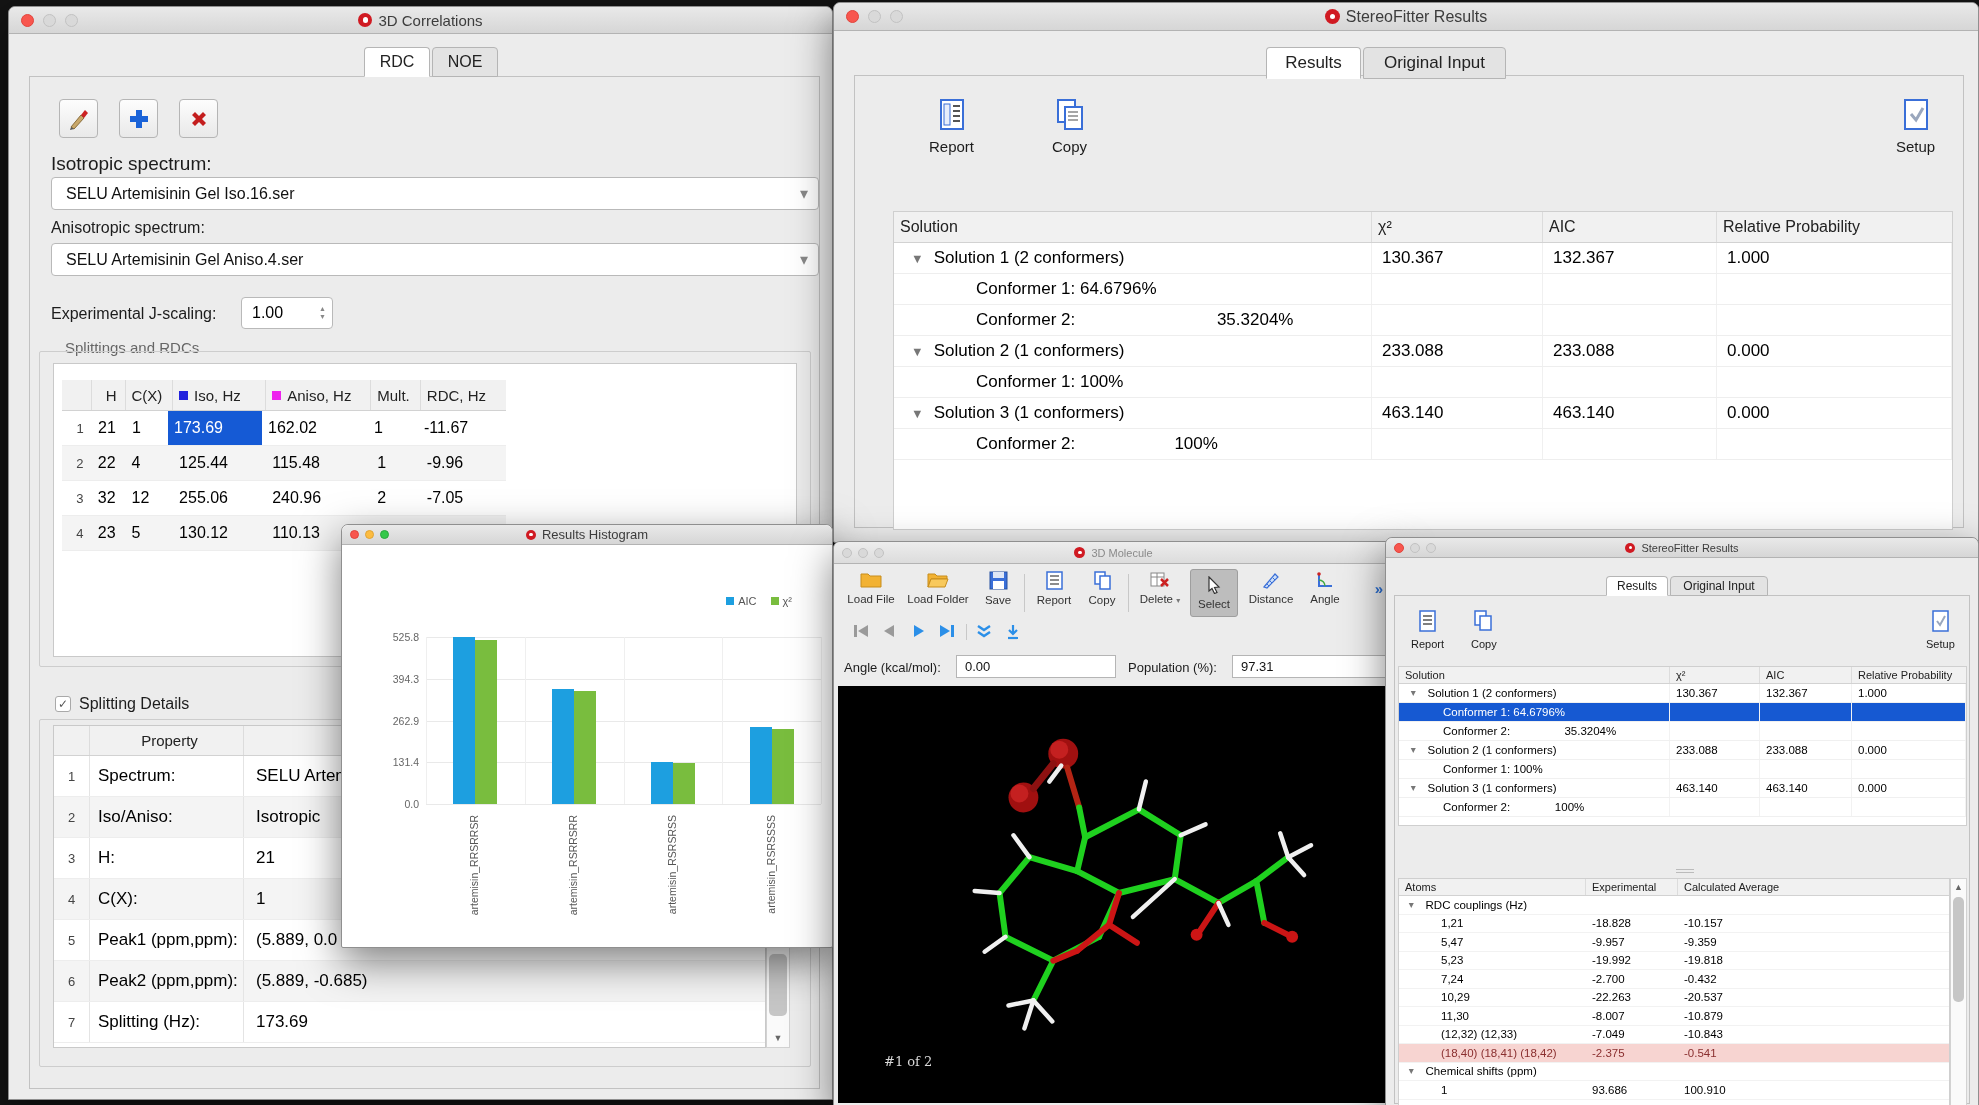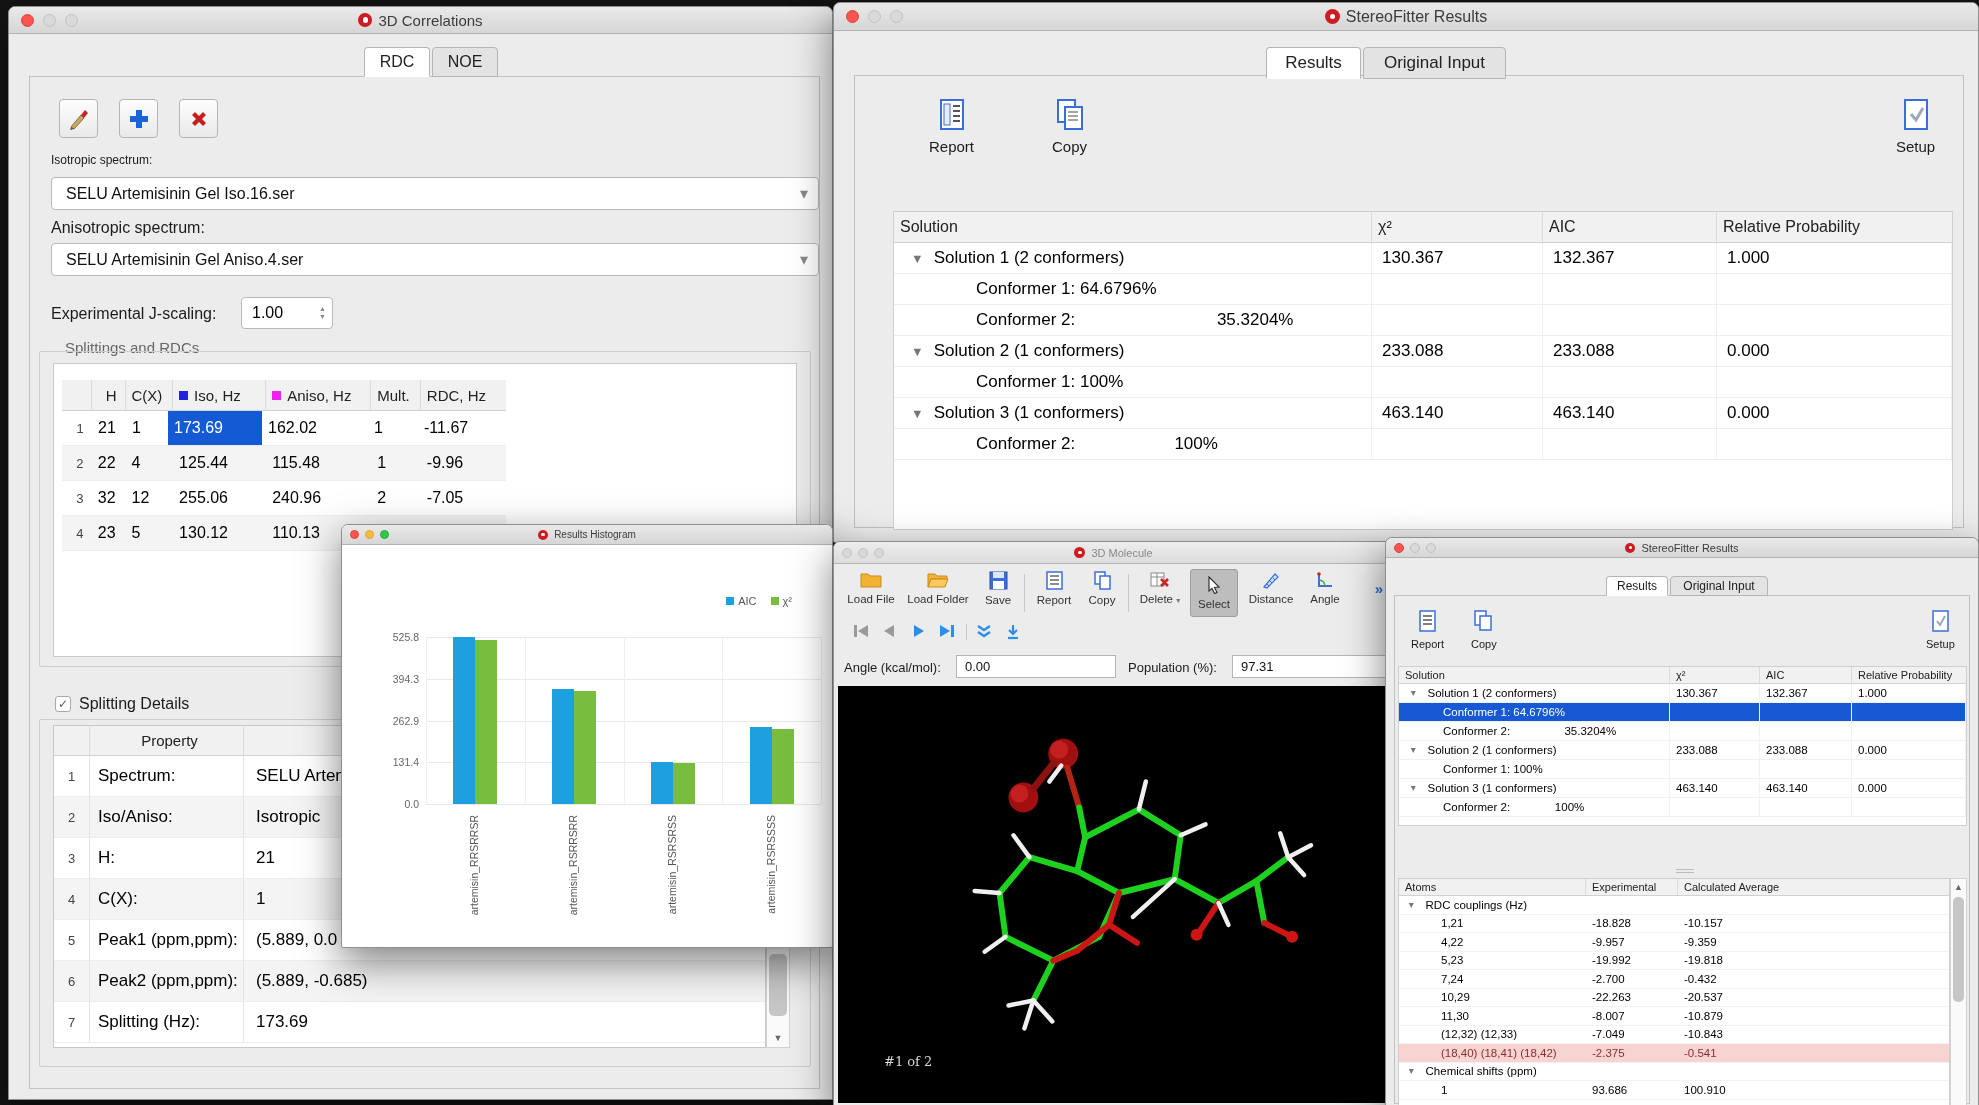--- a/index.html
+++ b/index.html
@@ -152,21 +152,21 @@
       <svg width="22" height="22" viewBox="0 0 22 22">
         <path d="M8 2 h6 v6 h6 v6 h-6 v6 h-6 v-6 H2 V8 h6 Z" fill="#1a63d8"></path>
       </svg>
     </div>
     <div class="ibtn" style="left:170px">
       <svg width="20" height="20" viewBox="0 0 20 20">
         <path d="M3 6 L6 3 L10 7 L14 3 L17 6 L13 10 L17 14 L14 17 L10 13 L6 17 L3 14 L7 10 Z" fill="#c41e1e"></path>
       </svg>
     </div>
   </div>
-  <div class="fieldlbl" style="left:42px;top:146px;font-size:12px">Isotropic spectrum:</div>
+  <div class="fieldlbl" style="left:42px;top:146px;font-size:19px">Isotropic spectrum:</div>
   <div class="combo" style="left:42px;top:170px;width:768px;height:33px;font-size:16px">
     <span>SELU Artemisinin Gel Iso.16.ser</span>
     <span class="arr">▾</span>
   </div>
   <div class="fieldlbl" style="left:42px;top:212px;font-size:16px">Anisotropic spectrum:</div>
   <div class="combo" style="left:42px;top:236px;width:768px;height:33px;font-size:16px">
     <span>SELU Artemisinin Gel Aniso.4.ser</span>
     <span class="arr">▾</span>
   </div>
   <div class="fieldlbl" style="left:42px;top:298px;font-size:16px">Experimental J-scaling:</div>
@@ -544,21 +544,21 @@
       </div>
   </div>
 </div>
 
 <div class="win" id="win-hist" style="z-index:3">
   <div class="titlebar">
     <span class="tl red" style="left:8px;width:9px;height:9px"></span>
     <span class="tl yellow" style="left:23px;width:9px;height:9px"></span>
     <span class="tl green" style="left:38px;width:9px;height:9px"></span>
     <span class="apicon" style="width:10px;height:10px"></span>
-    <span class="wtitle" style="font-size:10px">Results Histogram</span>
+    <span class="wtitle" style="font-size:13px">Results Histogram</span>
   </div>
   <div id="hist-legend">
       <div class="li">
         <span style="width: 8px; height: 8px; display: inline-block; background: rgb(29, 159, 224);"></span>
         <span>AIC</span>
       </div>
       <div class="li">
         <span style="width: 8px; height: 8px; display: inline-block; background: rgb(121, 189, 62);"></span>
         <span>χ²</span>
       </div>
@@ -955,21 +955,21 @@
           </div>
           <div class="tcell c1">
             <span>-18.828</span>
           </div>
           <div class="tcell c2">
             <span>-10.157</span>
           </div>
         </div>
         <div class="trow d">
           <div class="tcell c0">
-            <span>4,22</span>
+            <span>5,47</span>
           </div>
           <div class="tcell c1">
             <span>-9.957</span>
           </div>
           <div class="tcell c2">
             <span>-9.359</span>
           </div>
         </div>
         <div class="trow d">
           <div class="tcell c0">

